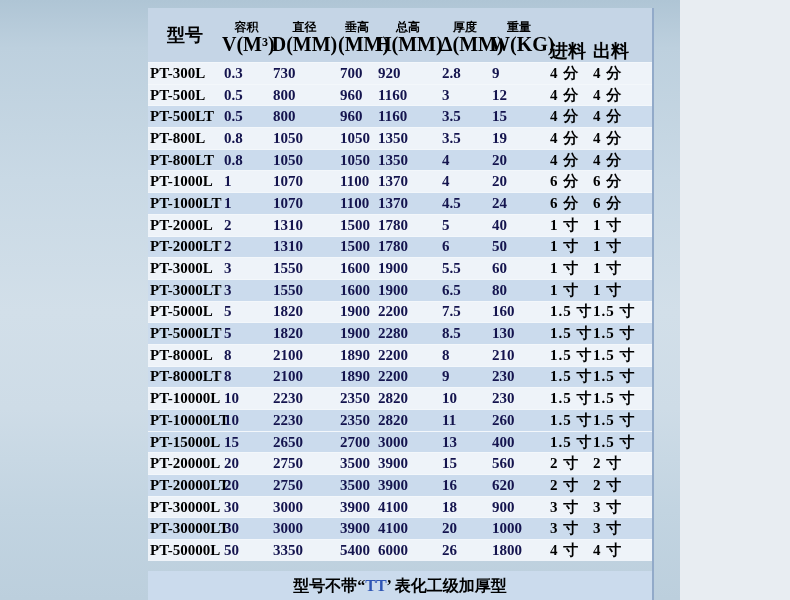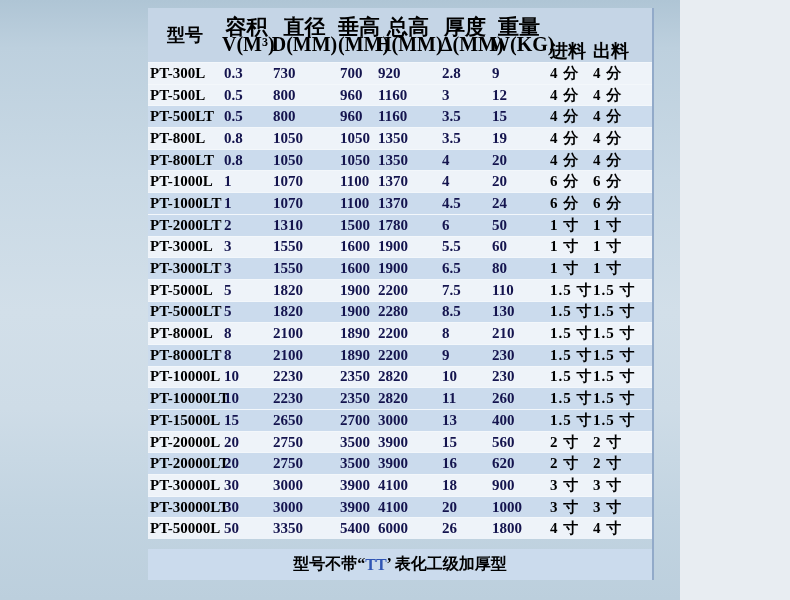--- a/index.html
+++ b/index.html
@@ -16,21 +16,21 @@
   table{border-collapse:collapse;table-layout:fixed;width:504px;}
   col.c1{width:74px}col.c2{width:49px}col.c3{width:67px}
   col.c4{width:38px}col.c5{width:64px}col.c6{width:50px}
   col.c7{width:58px}col.c8{width:43px}col.c9{width:61px}
   thead th{
     background:var(--header-bg,#c5d5e6);height:36px;padding:0;
     color:#000;font-weight:bold;vertical-align:middle;text-align:center;
     white-space:nowrap;
   }
   thead th.model-h{font-size:18px;}
-  .hl1{font-size:21px;line-height:18px;}
+  .hl1{font-size:12px;line-height:18px;}
   .hl2{font-size:20px;line-height:16px;}
   thead th.io-h{vertical-align:bottom;text-align:left;padding:16px 0 2px 2px;font-size:18px;line-height:18px;}
   tbody td{
     height:20.7px;padding:0 0 0 2px;border-top:1px solid #f3f7fb;
     font-size:15px;line-height:15px;text-align:left;vertical-align:middle;
     white-space:nowrap;overflow:visible;font-weight:bold;color:#000;
   }
   tbody tr.light td{background:var(--row-light,#eef3f9);}
   tbody tr.blue td{background:var(--row-blue,#cbdbed);}
   td.num{color:var(--number-text,#14144e);}
@@ -170,20 +170,31 @@
     <td class="num">1</td>
     <td class="num">1070</td>
     <td class="num">1100</td>
     <td class="num">1370</td>
     <td class="num">4.5</td>
     <td class="num">24</td>
     <td class="io">6 分</td>
     <td class="io">6 分</td>
   </tr>
 
+  <tr class="light">
+    <td>PT-2000L</td>
+    <td class="num">2</td>
+    <td class="num">1310</td>
+    <td class="num">1500</td>
+    <td class="num">1780</td>
+    <td class="num">5</td>
+    <td class="num">40</td>
+    <td class="io">1 寸</td>
+    <td class="io">1 寸</td>
+  </tr>
 
   <tr class="blue">
     <td>PT-2000LT</td>
     <td class="num">2</td>
     <td class="num">1310</td>
     <td class="num">1500</td>
     <td class="num">1780</td>
     <td class="num">6</td>
     <td class="num">50</td>
     <td class="io">1 寸</td>
@@ -214,21 +225,21 @@
     <td class="io">1 寸</td>
   </tr>
 
   <tr class="light">
     <td>PT-5000L</td>
     <td class="num">5</td>
     <td class="num">1820</td>
     <td class="num">1900</td>
     <td class="num">2200</td>
     <td class="num">7.5</td>
-    <td class="num">110</td>
+    <td class="num">160</td>
     <td class="io">1.5 寸</td>
     <td class="io">1.5 寸</td>
   </tr>
 
   <tr class="blue">
     <td>PT-5000LT</td>
     <td class="num">5</td>
     <td class="num">1820</td>
     <td class="num">1900</td>
     <td class="num">2280</td>

